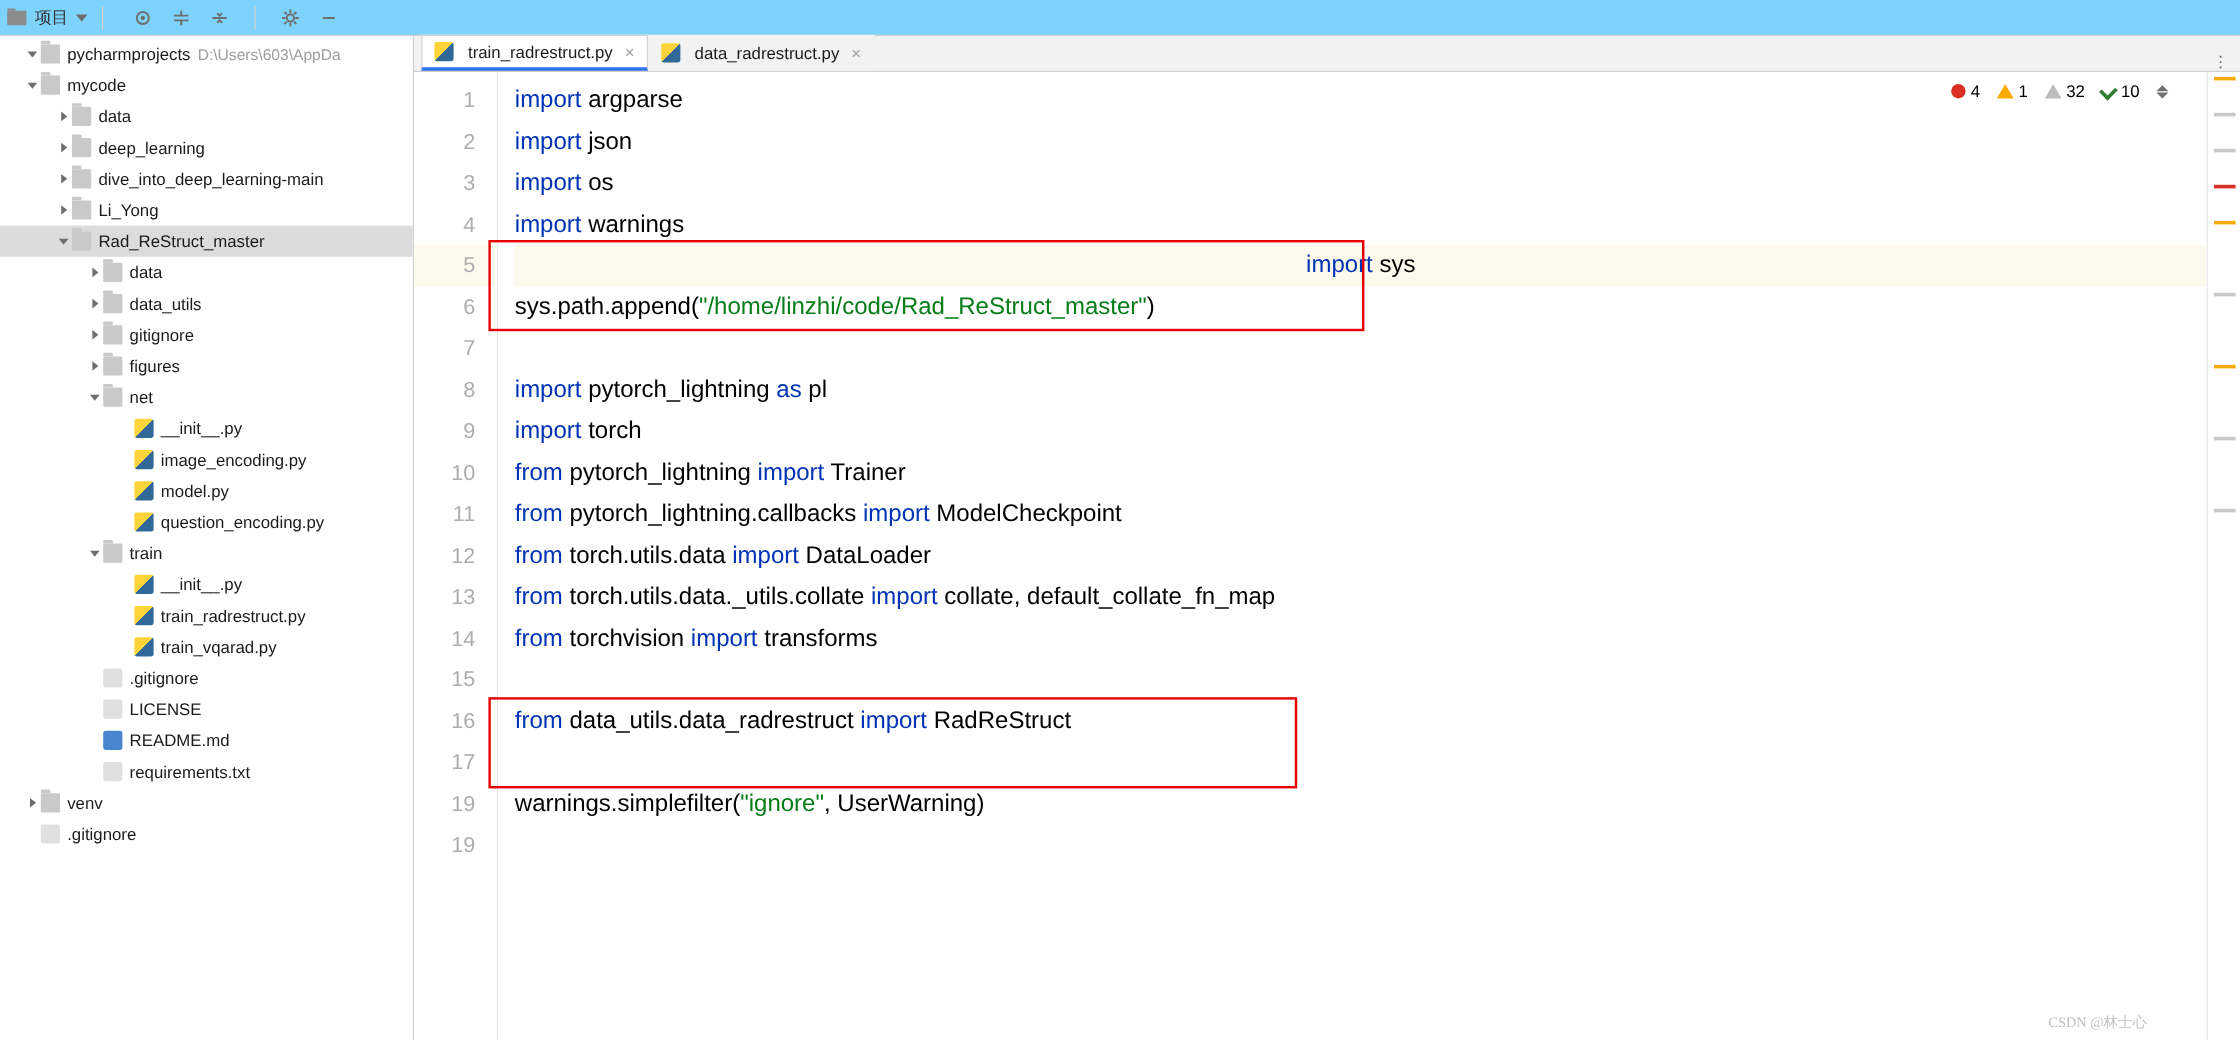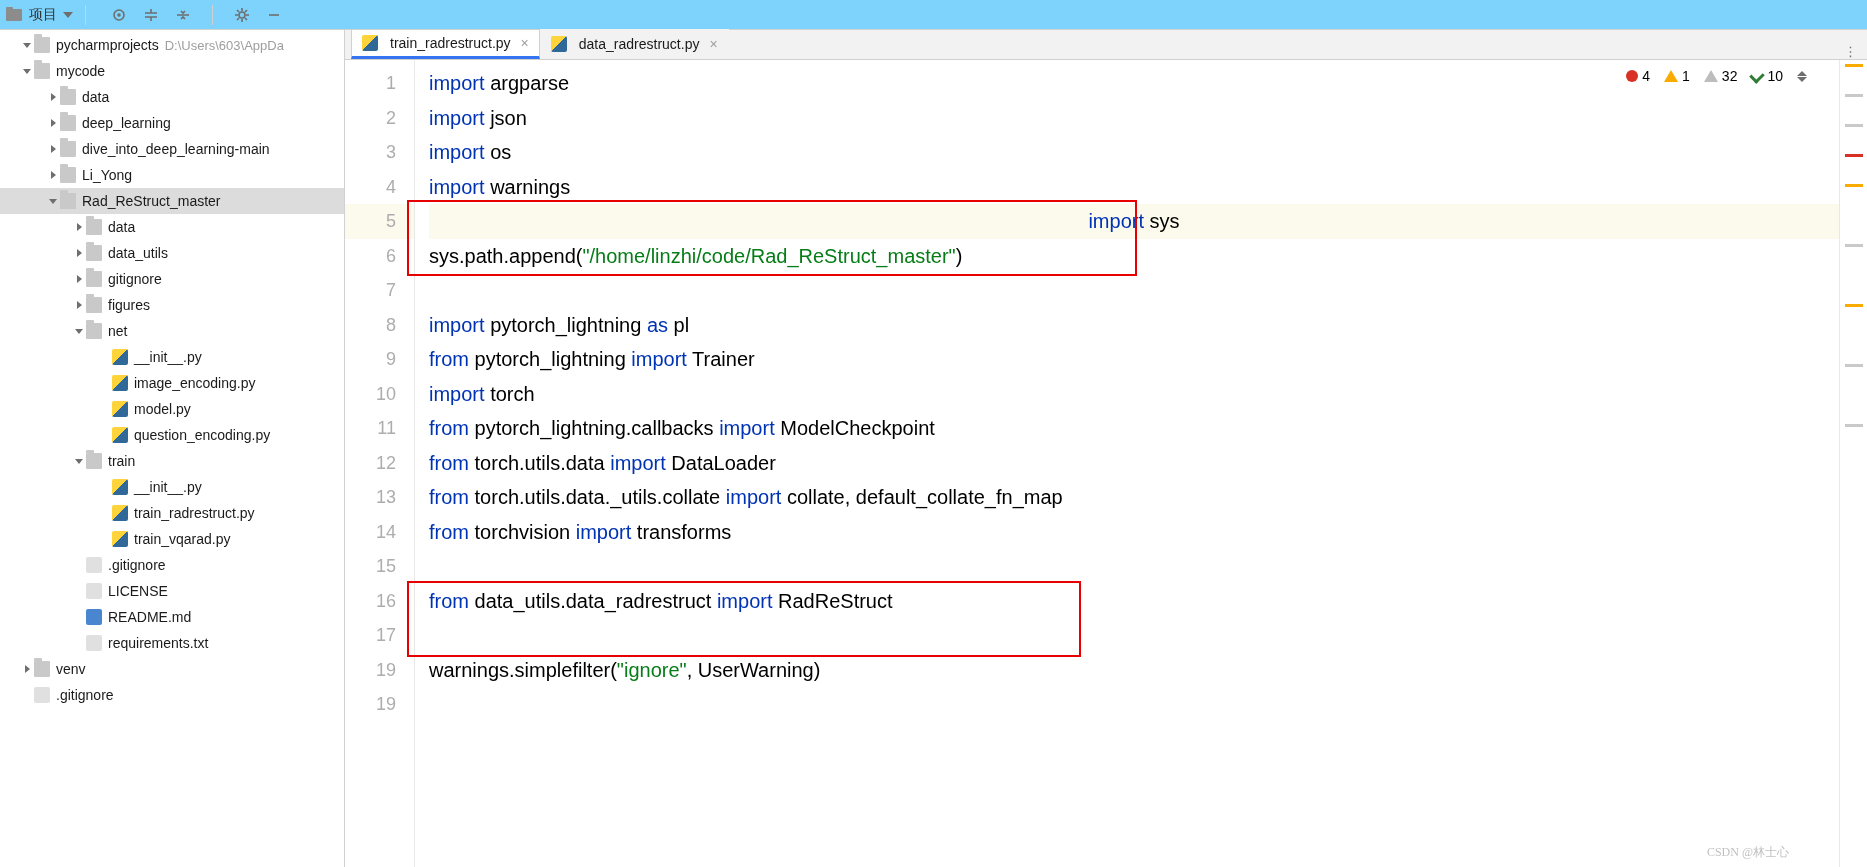--- a/index.html
+++ b/index.html
@@ -360,22 +360,22 @@
         </div>
         <div id="lines">
             <div class="line"><span class="kw">import</span> argparse</div>
             <div class="line"><span class="kw">import</span> json</div>
             <div class="line"><span class="kw">import</span> os</div>
             <div class="line"><span class="kw">import</span> warnings</div>
             <div class="line cur"><span class="kw">import</span> sys</div>
             <div class="line">sys.path.append(<span class="str">"/home/linzhi/code/Rad_ReStruct_master"</span>)</div>
             <div class="line"></div>
             <div class="line"><span class="kw">import</span> pytorch_lightning <span class="kw">as</span> pl</div>
+            <div class="line"><span class="kw">import</span> torch</div>
             <div class="line"><span class="kw">from</span> pytorch_lightning <span class="kw">import</span> Trainer</div>
-            <div class="line"><span class="kw">import</span> torch</div>
             <div class="line"><span class="kw">from</span> pytorch_lightning.callbacks <span class="kw">import</span> ModelCheckpoint</div>
             <div class="line"><span class="kw">from</span> torch.utils.data <span class="kw">import</span> DataLoader</div>
             <div class="line"><span class="kw">from</span> torch.utils.data._utils.collate <span class="kw">import</span> collate, default_collate_fn_map</div>
             <div class="line"><span class="kw">from</span> torchvision <span class="kw">import</span> transforms</div>
             <div class="line"></div>
             <div class="line"><span class="kw">from</span> data_utils.data_radrestruct <span class="kw">import</span> RadReStruct</div>
             <div class="line"></div>
             <div class="line">warnings.simplefilter(<span class="str">"ignore"</span>, UserWarning)</div>
           </div>
         <div class="redbox" style="top:140px; left:-8px; width:730px; height:76px;"></div>

